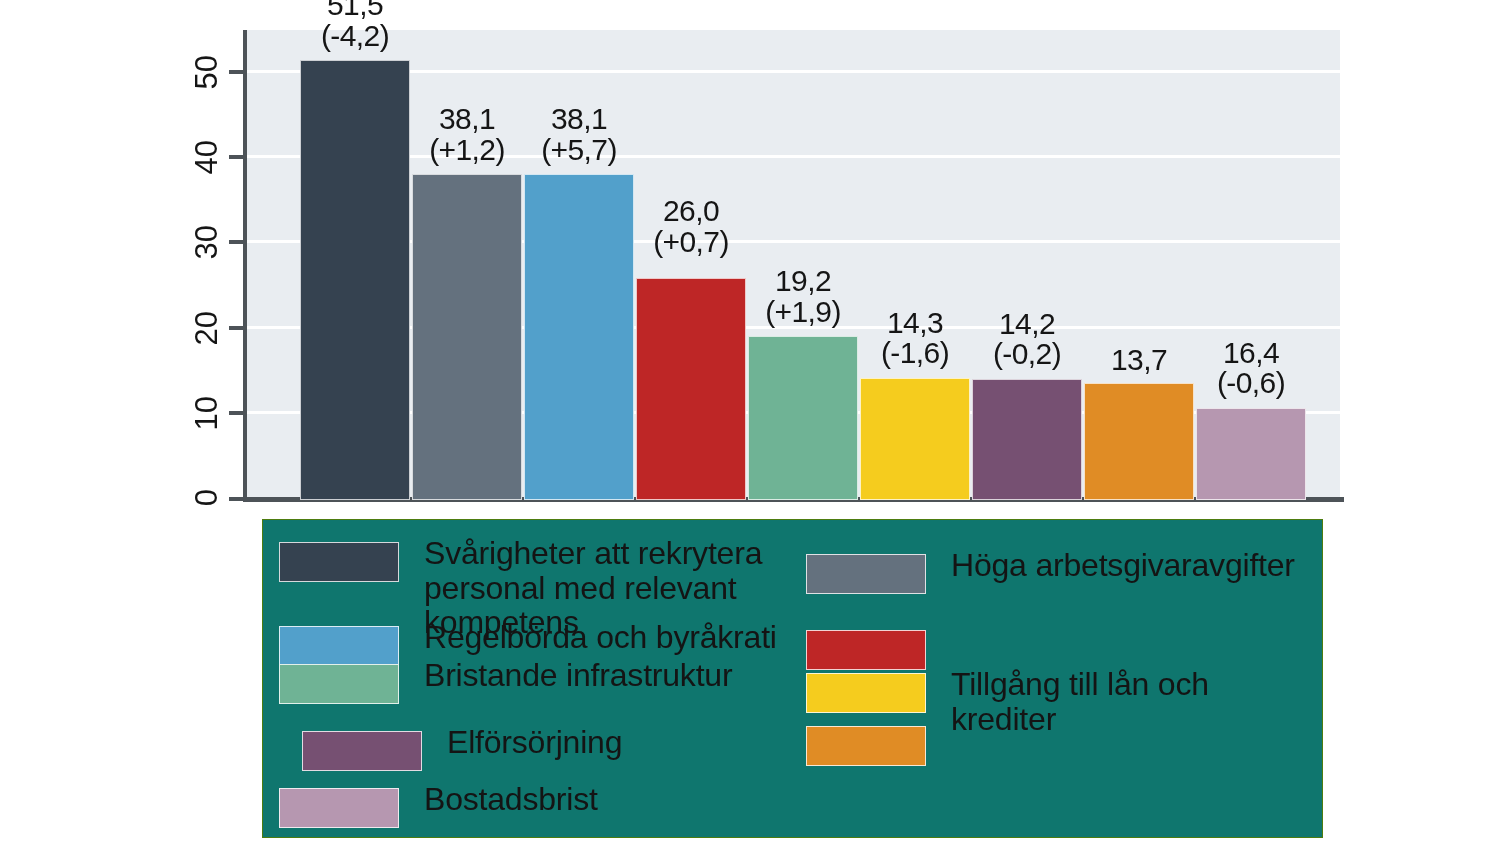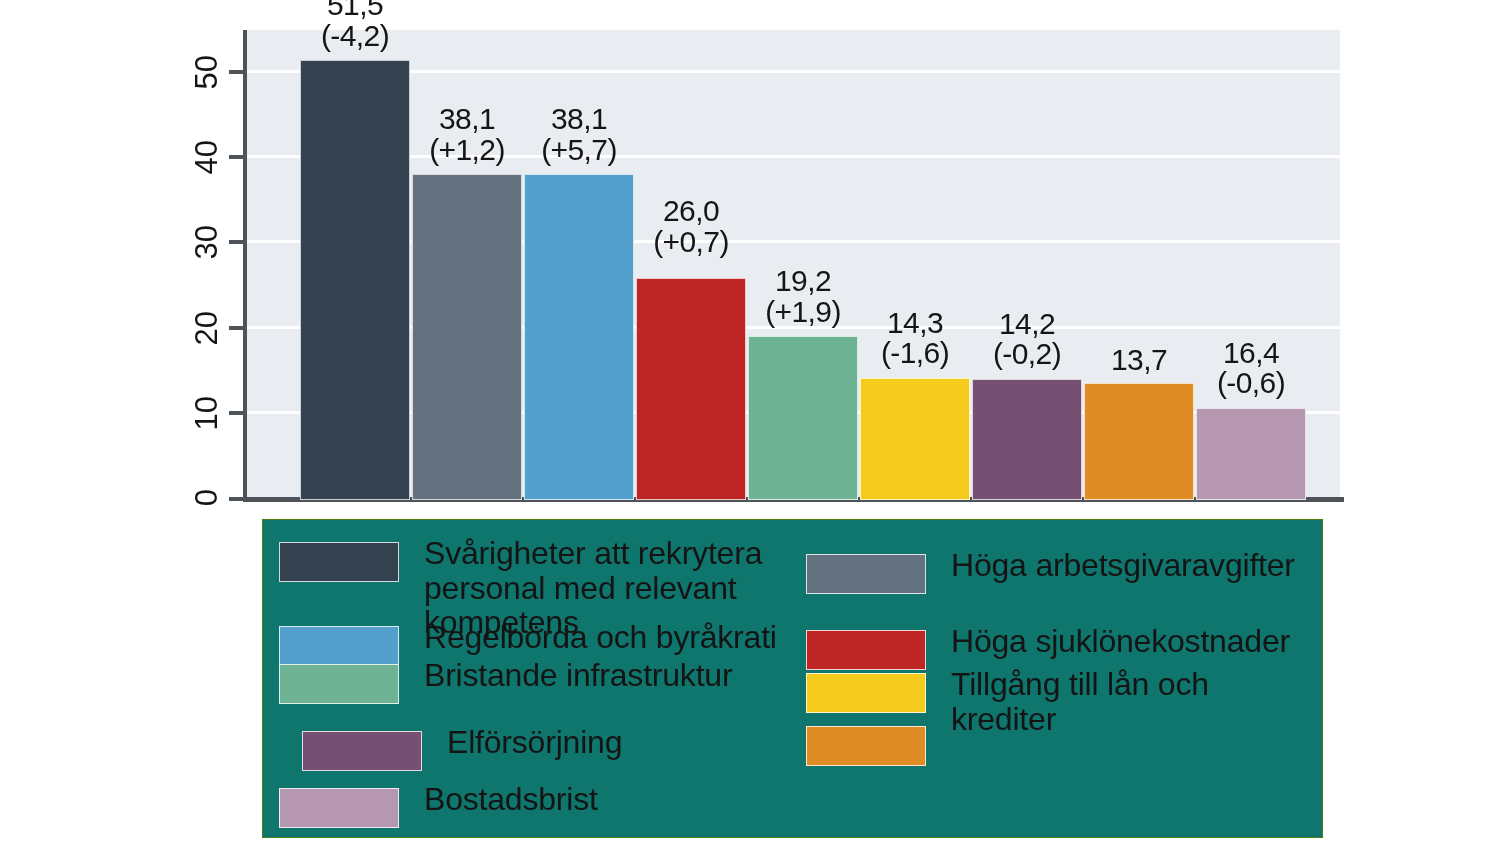--- a/index.html
+++ b/index.html
@@ -237,21 +237,20 @@
           <span class="legend-text">Bostadsbrist</span>
         </div>
       </div>
     <div class="legend-col" id="legend-col-right">
         <div class="legend-item" style="top: 28px;">
           <span class="legend-swatch" style="background: rgb(100, 113, 126);"></span>
           <span class="legend-text">Höga arbetsgivaravgifter</span>
         </div>
         <div class="legend-item" style="top: 104px;">
           <span class="legend-swatch" style="background: rgb(190, 38, 38);"></span>
-          <span class="legend-text">Höga sjuklönekostnader</span>
         </div>
         <div class="legend-item" style="top: 147px;">
           <span class="legend-swatch" style="background: rgb(245, 204, 30);"></span>
           <span class="legend-text">Tillgång till lån och krediter</span>
         </div>
         <div class="legend-item" style="top: 200px;">
           <span class="legend-swatch" style="background: rgb(224, 140, 37);"></span>
         </div>
       </div>
   </div>

